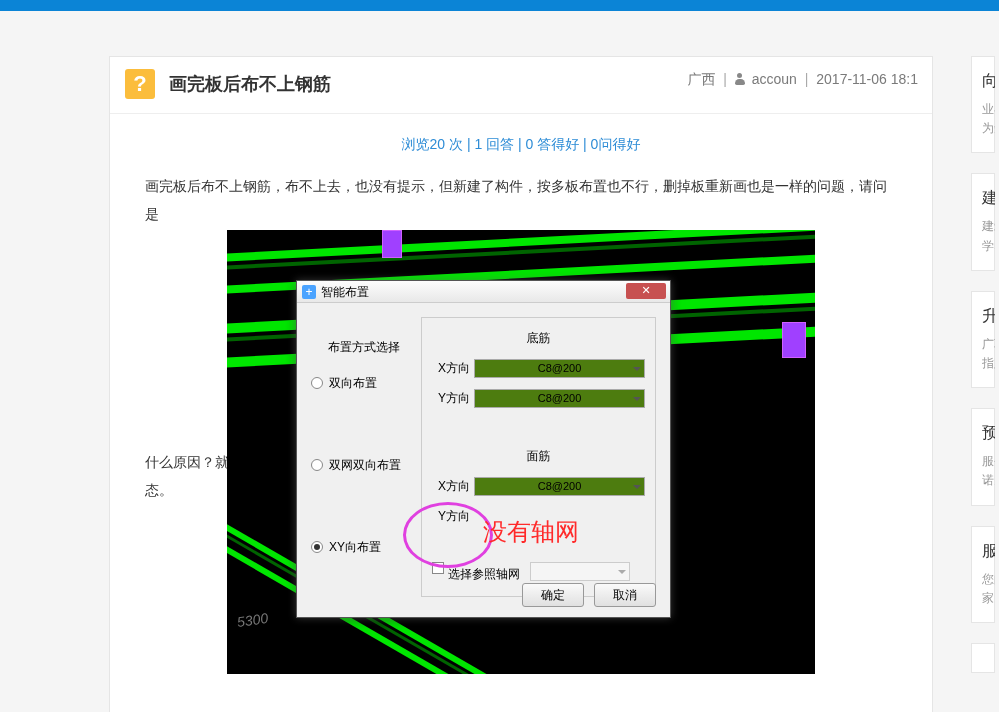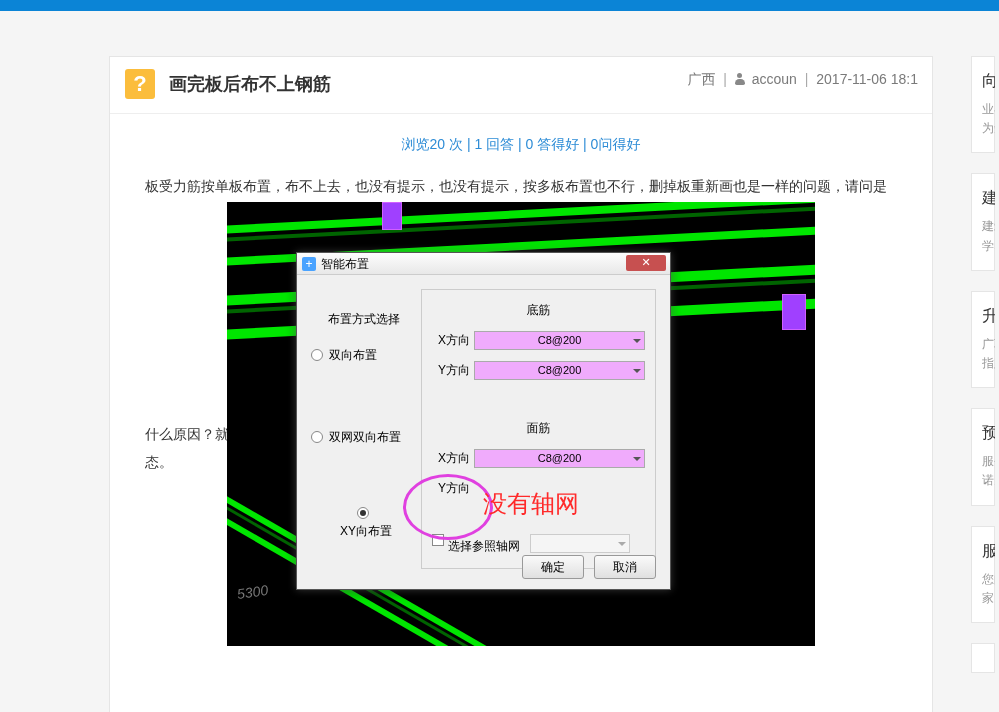--- a/index.html
+++ b/index.html
@@ -194,21 +194,21 @@
     background: #f0f0f0;
     padding: 8px 10px 10px 10px;
     position: relative;
   }
   .grp-label { font-size: 12px; margin-bottom: 6px; }
   .fld-row { display: flex; align-items: center; margin-bottom: 6px; }
   .fld-label { width: 38px; font-size: 12px; text-align: right; margin-right: 4px; }
   .fld-input {
     flex: 1;
     height: 19px;
-    background: #f0abfc;
+    background: #4d7c0f;
     border: 1px solid #aaa;
     font-size: 11px;
     padding: 0 4px;
     line-height: 17px;
     position: relative;
   }
   .fld-input::after {
     content: "";
     position: absolute;
     right: 3px; top: 7px;
@@ -297,21 +297,21 @@
         <span class="person-icon"></span>
         <span>accoun</span>
         <span class="sep">|</span>
         <span>2017-11-06 18:1</span>
       </div>
     </div>
 
     <div class="q-stats">浏览20 次 | 1 回答 | 0 答得好 | 0问得好</div>
 
     <div class="q-body">
-      <p>板受力筋按单板布置，布不上去，也没有提示，也没有提示，按多板布置也不行，删掉板重新画也是一样的问题，请问是</p>
+      <p>画完板后布不上钢筋，布不上去，也没有提示，但新建了构件，按多板布置也不行，删掉板重新画也是一样的问题，请问是</p>
 
       <div class="shot-wrap">
         <div class="cad-shot">
 
           <div class="cad-line" style="left:-10px; top:24px; width:620px; height:8px; transform:rotate(-3deg);"></div>
           <div class="cad-line dark" style="left:-10px; top:36px; width:620px; height:4px; transform:rotate(-3deg);"></div>
           <div class="cad-line" style="left:-10px; top:56px; width:620px; height:8px; transform:rotate(-3deg);"></div>
           <div class="cad-line" style="left:-10px; top:94px; width:620px; height:10px; transform:rotate(-3deg);"></div>
           <div class="cad-line dark" style="left:-10px; top:108px; width:620px; height:4px; transform:rotate(-3deg);"></div>
           <div class="cad-line" style="left:-10px; top:128px; width:620px; height:10px; transform:rotate(-3deg);"></div>
@@ -332,21 +332,21 @@
               <div class="dlg-left">
                 <div class="dlg-left-title">布置方式选择</div>
                 <div class="radio-row">
                   <span class="radio"></span>
                     <span>双向布置</span>
                 </div>
                 <div class="radio-row">
                   <span class="radio"></span>
                     <span>双网双向布置</span>
                 </div>
-                <div class="radio-row" style="margin-bottom:0;flex-direction:column;">
+                <div class="radio-row" style="margin-bottom:0;">
                   <span class="radio sel"></span>
                     <span>XY向布置</span>
                 </div>
               </div>
               <div class="dlg-right">
                 <div class="grp-label">底筋</div>
                 <div class="fld-row">
                   <div class="fld-label">X方向</div>
                   <div class="fld-input">C8@200</div>
                 </div>

